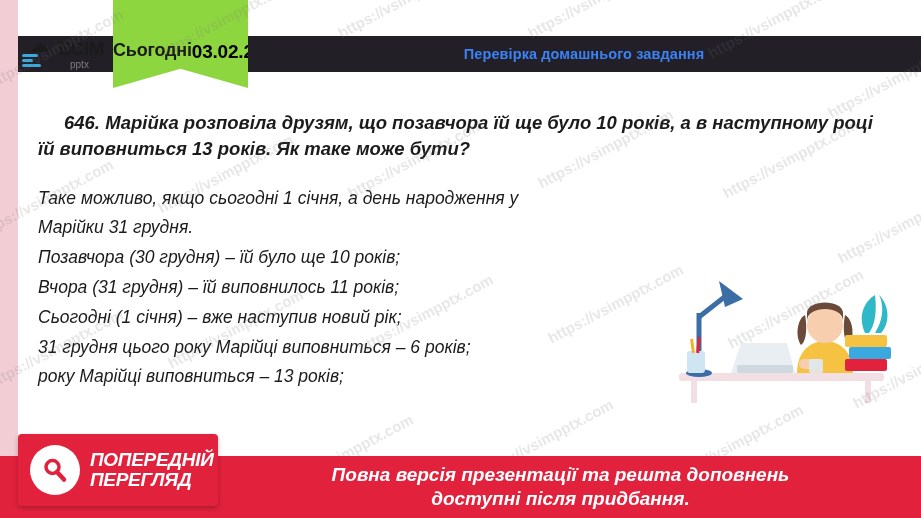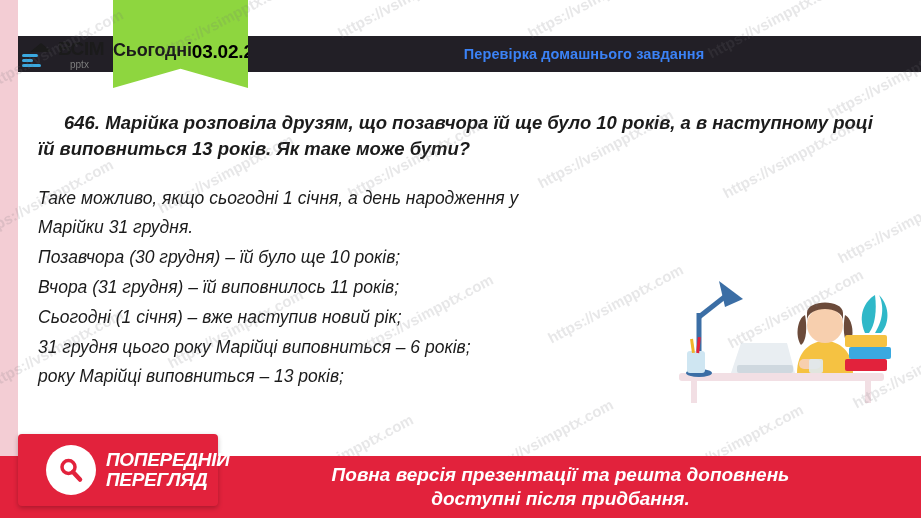--- a/index.html
+++ b/index.html
@@ -188,21 +188,21 @@
   
   .preview-badge {
     position: absolute;
     left: 18px; bottom: 12px;
     width: 200px; height: 72px;
     background: #e2223c;
     border-radius: 4px;
     display: flex;
     align-items: center;
     gap: 10px;
-    padding-left: 28px;
+    padding-left: 12px;
     box-shadow: 0 2px 5px rgba(0,0,0,0.25);
   }
   .preview-circle {
     width: 50px; height: 50px;
     border-radius: 50%;
     background: #ffffff;
     display: flex;
     align-items: center;
     justify-content: center;
     flex: 0 0 auto;

